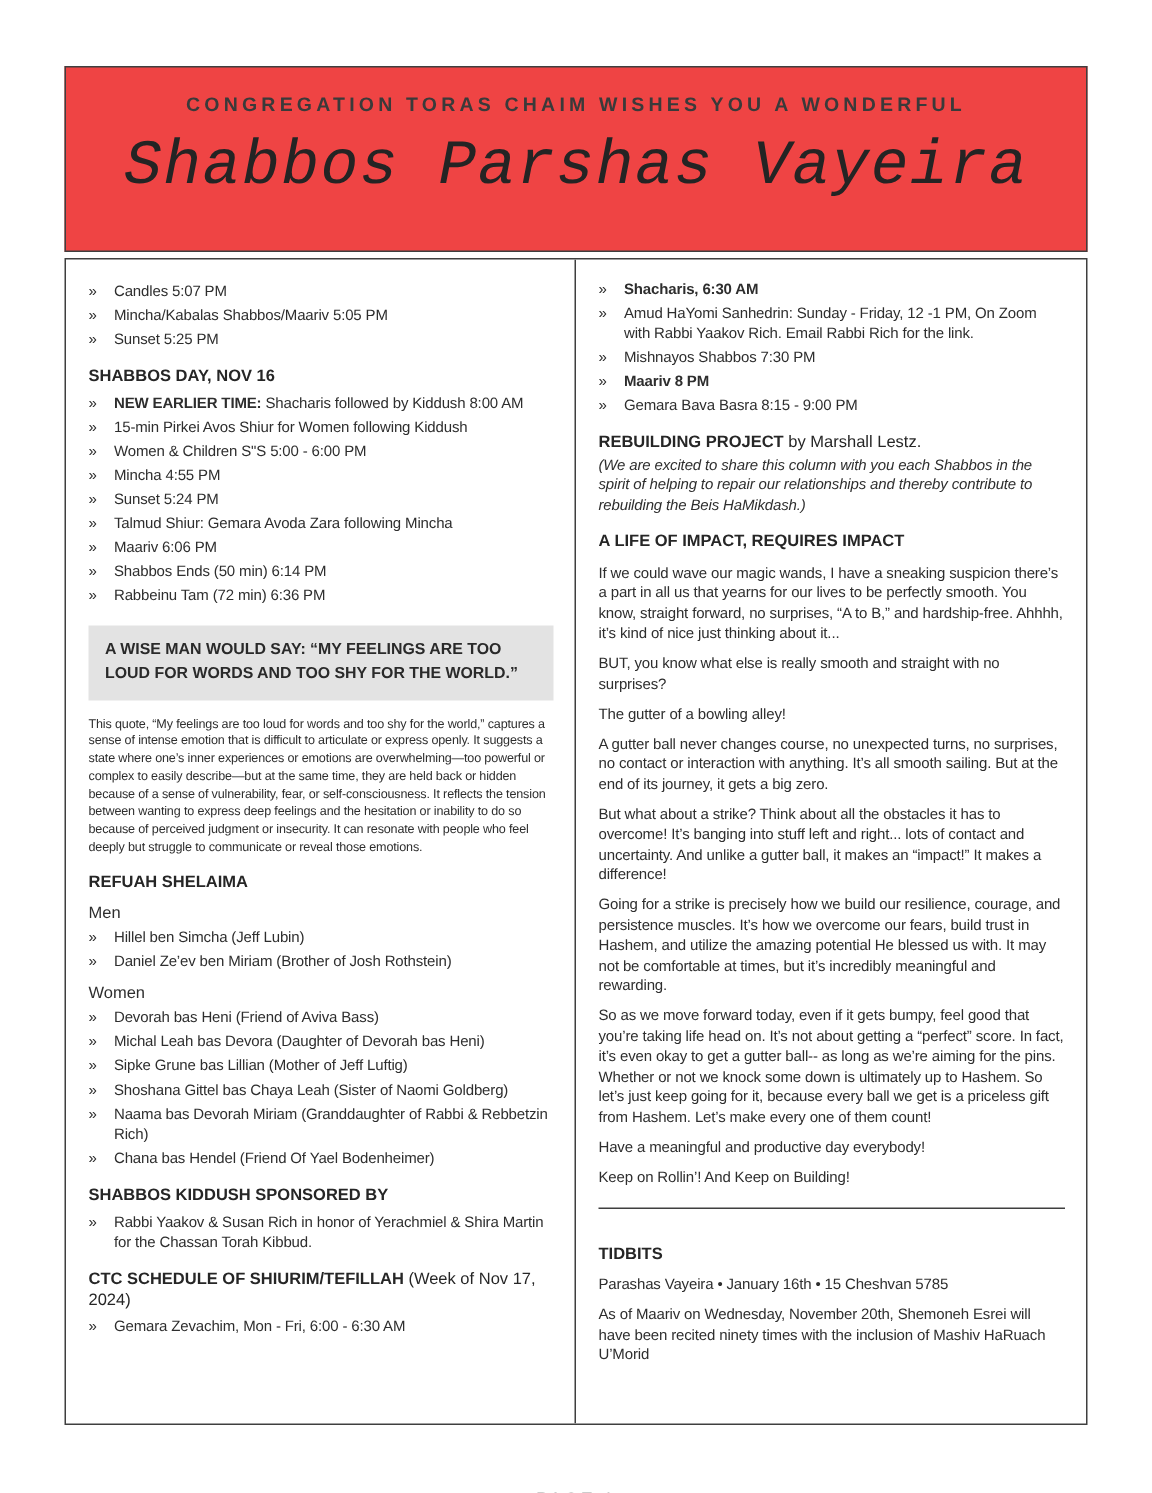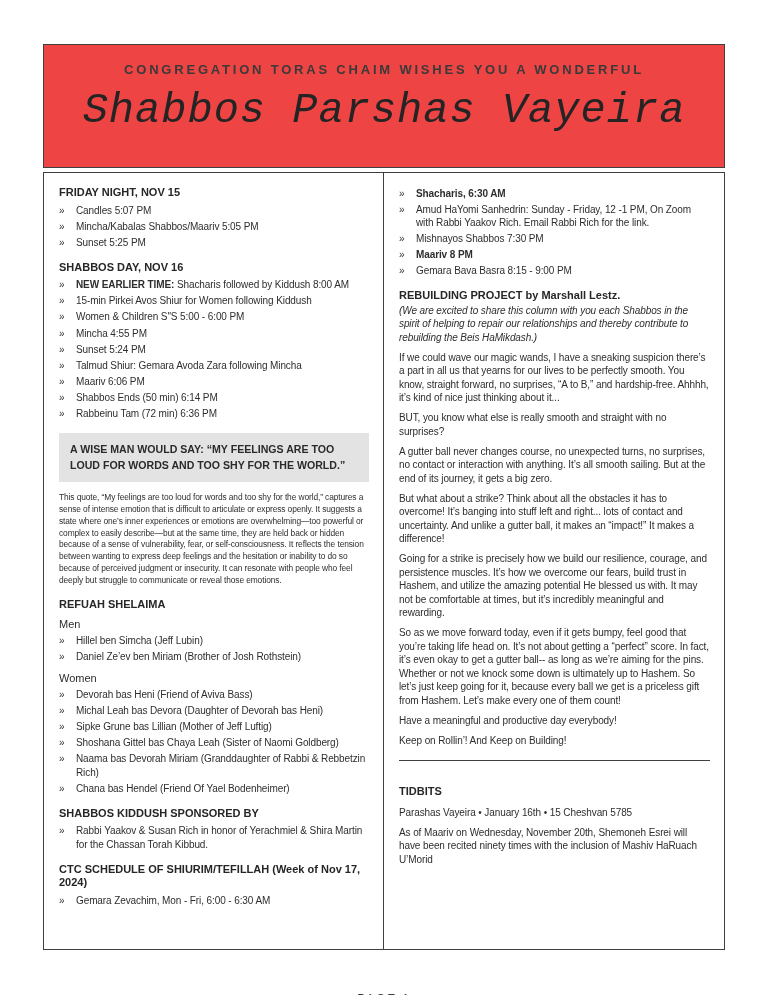--- a/index.html
+++ b/index.html
@@ -32,21 +32,21 @@
     display: flex; overflow: hidden;
   }
   .col { flex: 1 1 50%; padding: 11px 14px 8px 15px; overflow: hidden; }
   .col-left { border-right: 1.5px solid #3f3f3f; }
 
   .h {
     font-size: 11px; font-weight: bold; color: #262626;
     margin: 11px 0 3px 0; line-height: 1.25;
   }
   .h.first { margin-top: 2px; }
-  .h .normal-part { font-weight: bold; }
+  .h .normal-part { font-weight: normal; }
 
   ul.blist { list-style: none; margin: 4px 0 8px 0; padding: 0; }
   ul.blist li {
     display: flex; font-size: 10px; line-height: 1.36;
     margin: 2.5px 0; color: #2e2e2e; letter-spacing: -0.1px;
   }
   .marker { flex: 0 0 10px; margin-right: 7px; }
   .li-text { flex: 1 1 auto; }
 
   .quote-box {
@@ -81,21 +81,20 @@
 
   <div class="header-box">
     <div class="tagline">CONGREGATION TORAS CHAIM WISHES YOU A WONDERFUL</div>
     <div class="script-title">Shabbos Parshas Vayeira</div>
   </div>
 
   <div class="main-box">
 
     <div class="col col-left">
 
-      <div class="h first">FRIDAY NIGHT, NOV 15</div>
       <ul class="blist">
         <li>
             <span class="marker">»</span>
             <span class="li-text">Candles 5:07 PM</span>
           </li>
         <li>
             <span class="marker">»</span>
             <span class="li-text">Mincha/Kabalas Shabbos/Maariv 5:05 PM</span>
           </li>
         <li>
@@ -227,22 +226,24 @@
           </li>
         <li>
             <span class="marker">»</span>
             <span class="li-text">Gemara Bava Basra 8:15 - 9:00 PM</span>
           </li>
       </ul>
 
       <div class="h byline-h"><span>REBUILDING PROJECT</span><span class="normal-part"> by Marshall Lestz.</span></div>
       <div class="para italic-note">(We are excited to share this column with you each Shabbos in the spirit of helping to repair our relationships and thereby contribute to rebuilding the Beis HaMikdash.)</div>
 
+      <div class="h">A LIFE OF IMPACT, REQUIRES IMPACT</div>
       <div class="para">If we could wave our magic wands, I have a sneaking suspicion there’s a part in all us that yearns for our lives to be perfectly smooth. You know, straight forward, no surprises, “A to B,” and hardship-free. Ahhhh, it’s kind of nice just thinking about it...</div>
       <div class="para">BUT, you know what else is really smooth and straight with no surprises?</div>
+      <div class="para">The gutter of a bowling alley!</div>
       <div class="para">A gutter ball never changes course, no unexpected turns, no surprises, no contact or interaction with anything. It’s all smooth sailing. But at the end of its journey, it gets a big zero.</div>
       <div class="para">But what about a strike? Think about all the obstacles it has to overcome! It’s banging into stuff left and right... lots of contact and uncertainty. And unlike a gutter ball, it makes an “impact!” It makes a difference!</div>
       <div class="para">Going for a strike is precisely how we build our resilience, courage, and persistence muscles. It’s how we overcome our fears, build trust in Hashem, and utilize the amazing potential He blessed us with. It may not be comfortable at times, but it’s incredibly meaningful and rewarding.</div>
       <div class="para">So as we move forward today, even if it gets bumpy, feel good that you’re taking life head on. It’s not about getting a “perfect” score. In fact, it’s even okay to get a gutter ball-- as long as we’re aiming for the pins. Whether or not we knock some down is ultimately up to Hashem. So let’s just keep going for it, because every ball we get is a priceless gift from Hashem. Let’s make every one of them count!</div>
       <div class="para">Have a meaningful and productive day everybody!</div>
       <div class="para">Keep on Rollin’!  And Keep on Building!</div>
 
       <div class="tidbits">
         <div class="h">TIDBITS</div>
         <div class="para">Parashas Vayeira • January 16th • 15 Cheshvan 5785</div>

